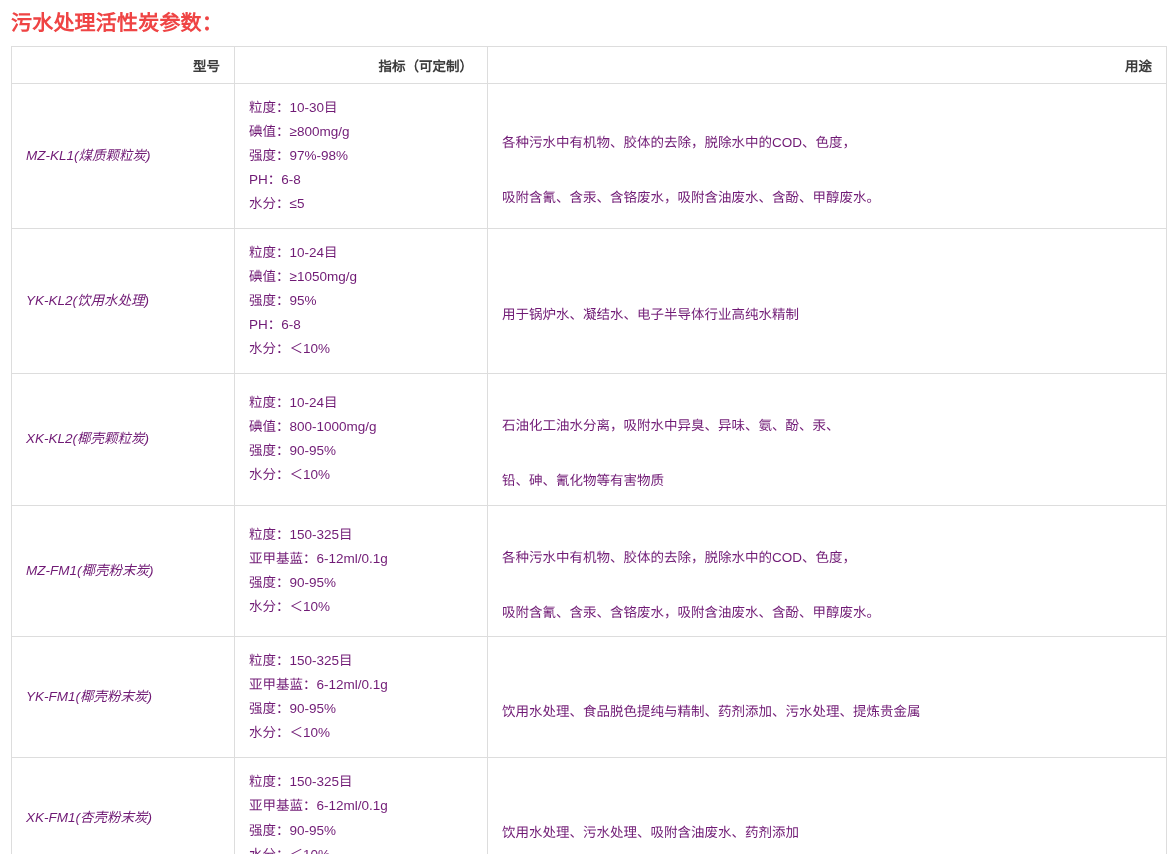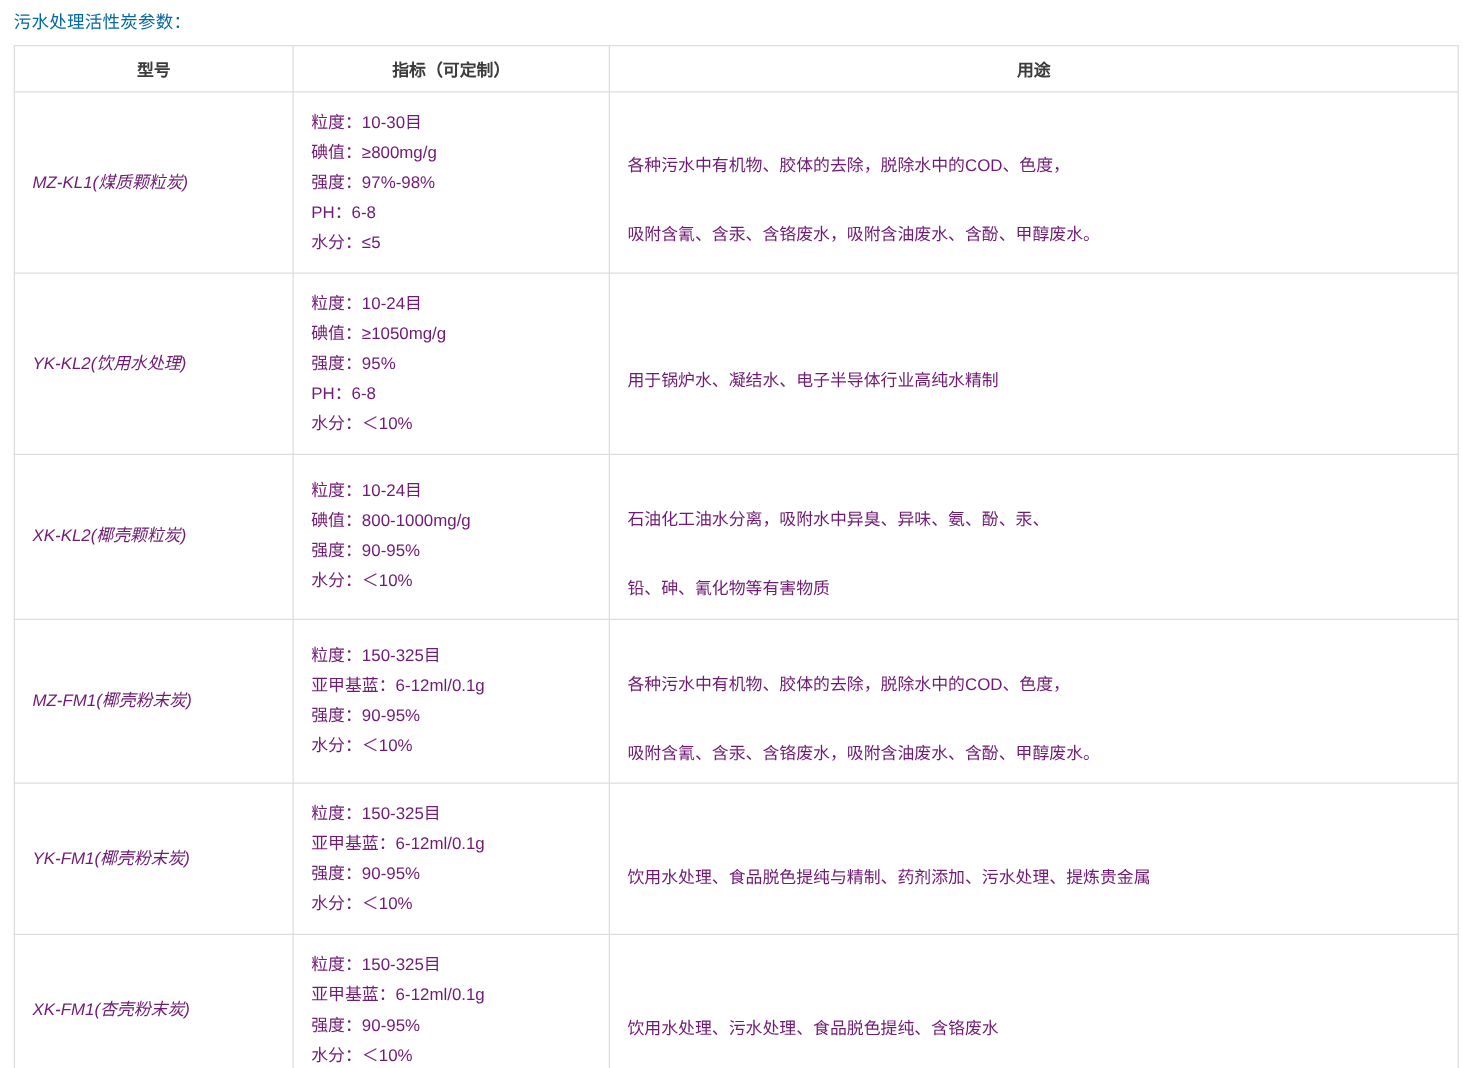--- a/index.html
+++ b/index.html
@@ -13,23 +13,23 @@
     font-family: "Liberation Sans", sans-serif;
     color: #333333;
     -webkit-font-smoothing: antialiased;
   }
   .page {
     width: 1170px;
     box-sizing: border-box;
     padding: 0;
   }
   .page-title {
-    font-size: 14px;
-    font-weight: normal;
-    color: #0369a1;
+    font-size: 21px;
+    font-weight: bold;
+    color: #ef4444;
     padding: 6px 0 10px 11px;
     letter-spacing: 0.2px;
   }
   table.param-table {
     border-collapse: collapse;
     width: 1155px;
     margin-left: 11px;
     table-layout: fixed;
   }
   table.param-table col.col-model { width: 223px; }
@@ -40,21 +40,21 @@
   table.param-table td {
     border: 1px solid #dddddd;
     vertical-align: middle;
     font-size: 13.5px;
     color: #701a75;
     font-weight: normal;
   }
   table.param-table thead th {
     height: 36px;
     padding: 0 14px;
-    text-align: center;
+    text-align: right;
     font-weight: bold;
     color: #3b3b3b;
     background: #ffffff;
     font-size: 13.5px;
   }
   td.model-cell {
     padding: 10px 14px;
     color: #4a4a4a;
     font-size: 13.5px;
     line-height: 1.5;
@@ -163,21 +163,21 @@
         </tr>
         <tr>
           <td class="model-cell">XK-FM1(杏壳粉末炭)</td>
           <td class="spec-cell">
             <span class="spec-line">粒度：150-325目</span>
             <span class="spec-line">亚甲基蓝：6-12ml/0.1g</span>
             <span class="spec-line">强度：90-95%</span>
             <span class="spec-line">水分：＜10%</span>
           </td>
           <td class="use-cell">
-            <span class="use-line">饮用水处理、污水处理、食品脱色提纯、含铬废水</span>
+            <span class="use-line">饮用水处理、污水处理、吸附含油废水、药剂添加</span>
           </td>
         </tr>
         <tr>
           <td class="model-cell">TK-FM1(桃壳粉末炭)</td>
           <td class="spec-cell"></td>
           <td class="use-cell"></td>
         </tr>
       </tbody>
   </table>
 

